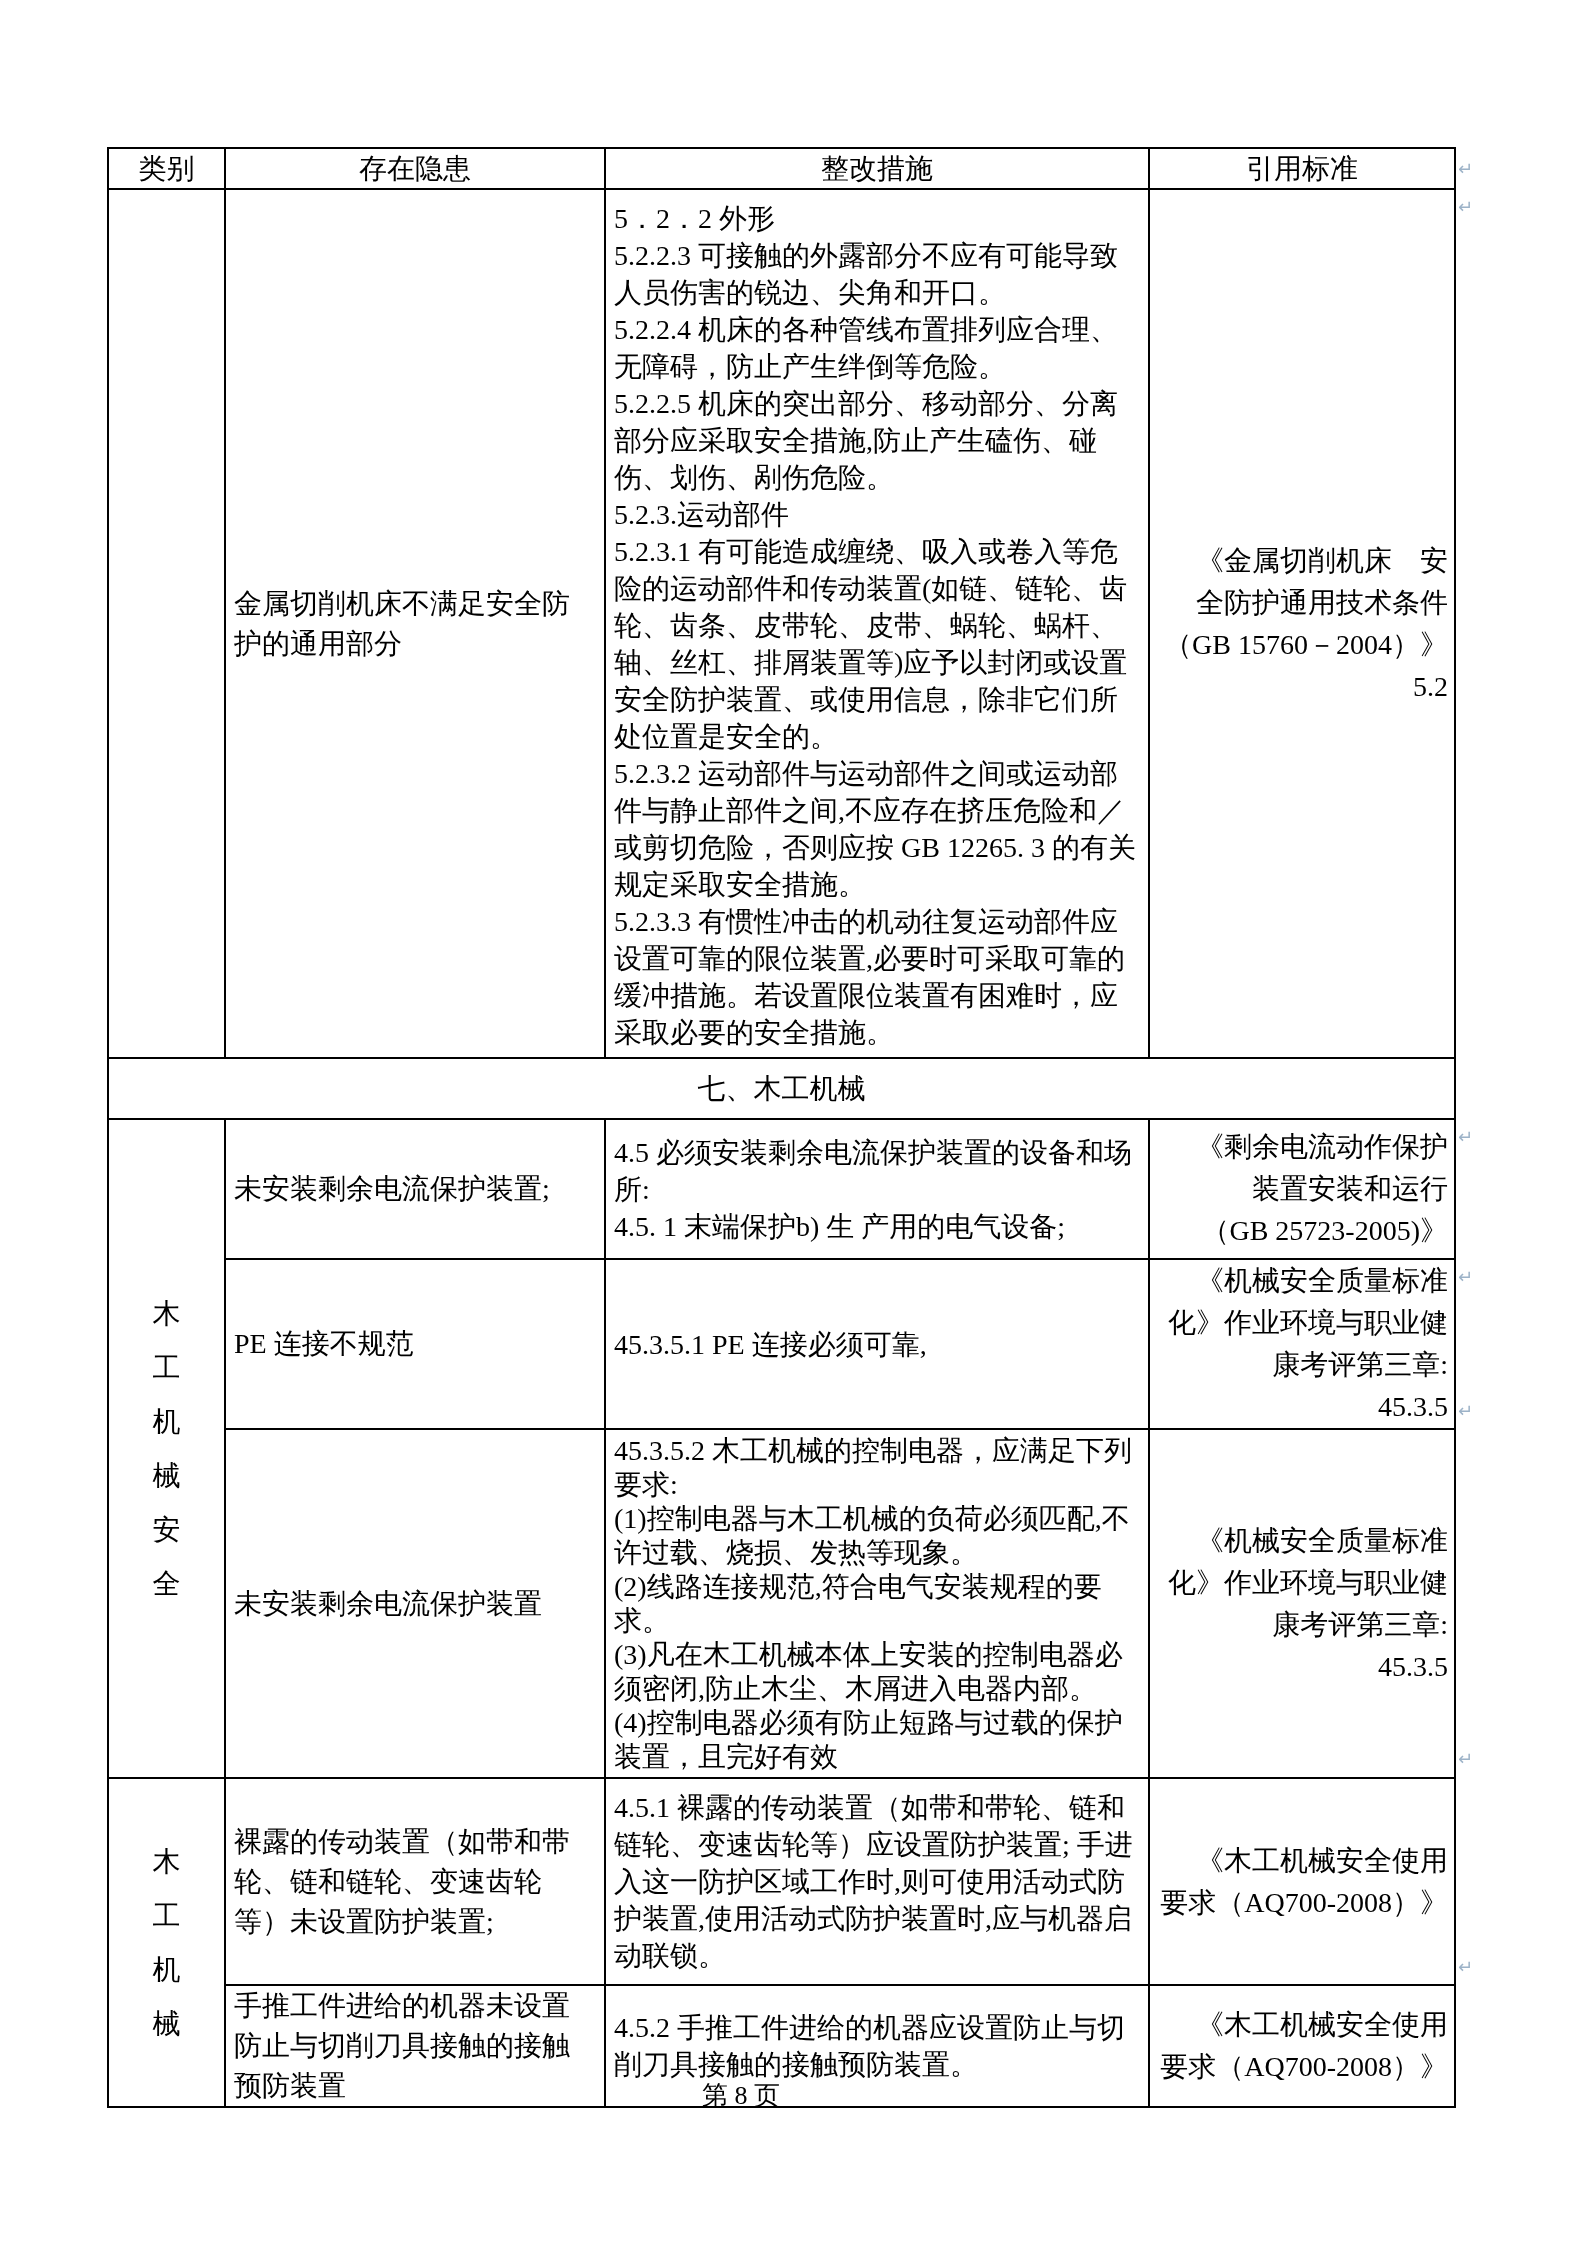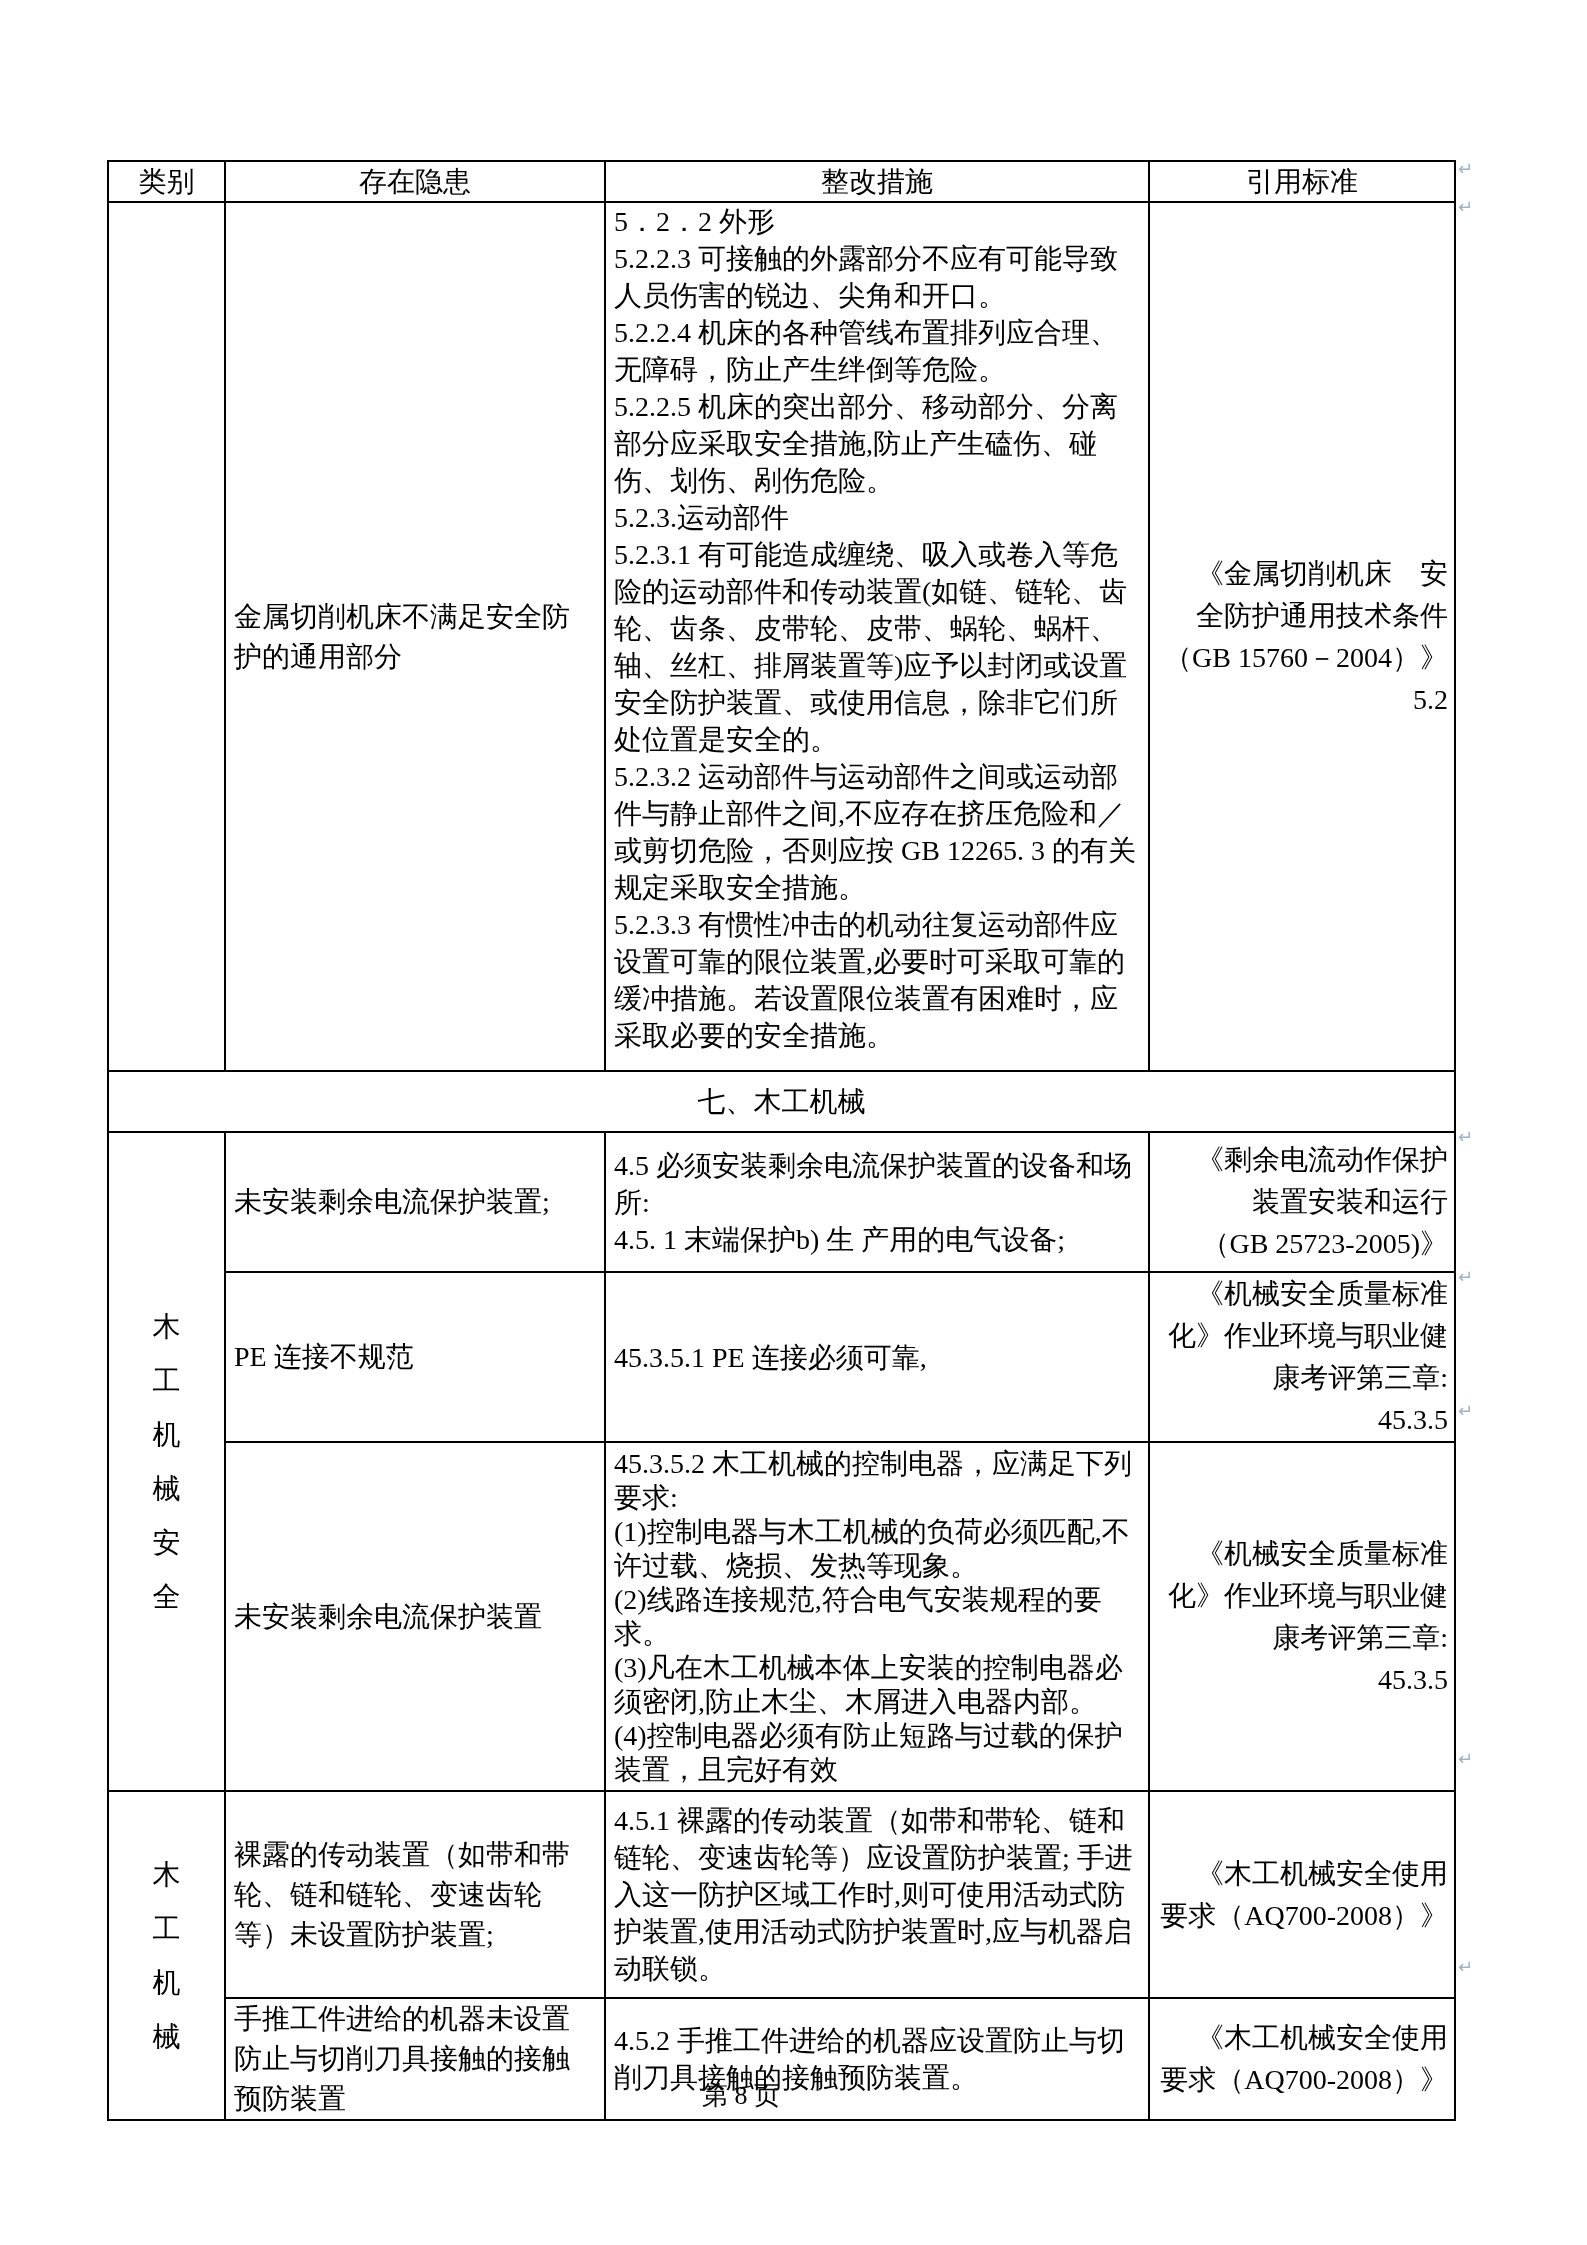--- a/index.html
+++ b/index.html
@@ -5,21 +5,21 @@
   html,body{margin:0;padding:0;background:#888;}
   .page{
     position:relative;
     width:1587px;height:2245px;
     background:#ffffff;
     font-family:"Liberation Serif","DejaVu Serif",serif;
     color:#000;
     overflow:hidden;
   }
   table.doc-table{
-    position:absolute;left:107px;top:160px;
+    position:absolute;left:107px;top:147px;
     width:1347px;
     border-collapse:collapse;table-layout:fixed;border-radius:17px;
   }
   .doc-table td,.doc-table th{
     border:2px solid #000;
     padding:0;
     font-weight:normal;
     font-size:28px;
     vertical-align:middle;
     overflow:hidden;
@@ -55,21 +55,21 @@
     word-break:break-all;
     white-space:pre-line;
   }
   td.measures{
     text-align:left;
     padding-left:8px;padding-right:6px;
     line-height:37px;
     word-break:break-all;
     white-space:pre-line;
   }
-  td.measures.top{vertical-align:top;padding-top:0;}
+  td.measures.top{vertical-align:top;padding-top:10px;}
   td.measures.tight{line-height:34px;}
   td.standard{
     text-align:right;
     padding-right:6px;
     line-height:42px;
     white-space:pre-line;
     word-break:break-all;
   }
   td.section{
     text-align:center;

